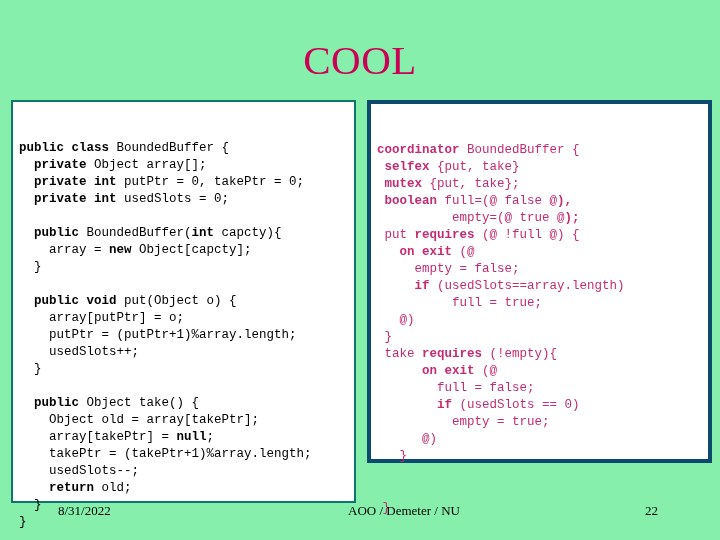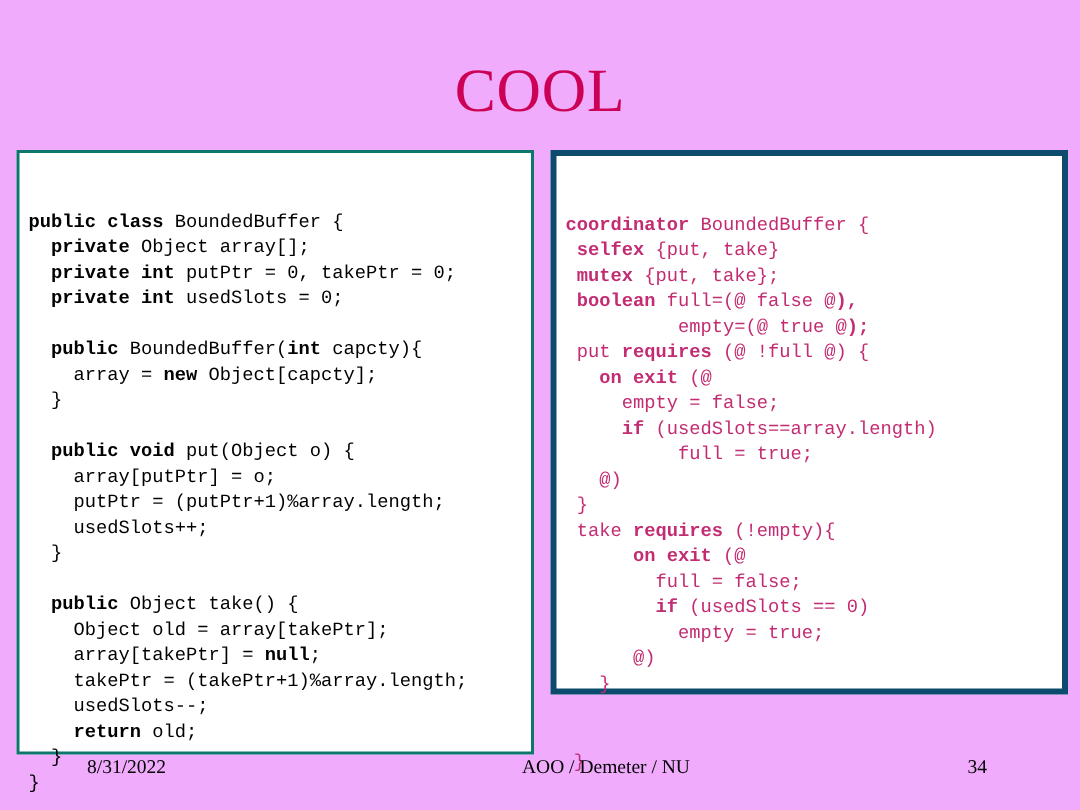--- a/index.html
+++ b/index.html
@@ -4,21 +4,21 @@
 <style>
   html, body {
     margin: 0;
     padding: 0;
     background: #ffffff;
   }
   #slide {
     position: relative;
     width: 720px;
     height: 540px;
-    background: #f0abfc;
+    background: #86efac;
     overflow: hidden;
     font-family: "Liberation Serif", "DejaVu Serif", serif;
   }
 
   
   #slide-title {
     position: absolute;
     left: 0;
     top: 36px;
     width: 720px;
@@ -109,15 +109,15 @@
   <div id="cool-panel" class="code-panel">
     <div><span class="code-line"><span class="kw">coordinator</span><span> BoundedBuffer {</span></span><span class="code-line"><span class="kw"> selfex</span><span> {put, take}</span></span><span class="code-line"><span class="kw"> mutex</span><span> {put, take};</span></span><span class="code-line"><span class="kw"> boolean</span><span> full=(@ false @</span><span class="kw">),</span></span><span class="code-line"><span>          empty=(@ true @</span><span class="kw">);</span></span><span class="code-line"><span> put </span><span class="kw">requires</span><span> (@ !full @) {</span></span><span class="code-line"><span>   </span><span class="kw">on exit</span><span> (@</span></span><span class="code-line"><span>     empty = false;</span></span><span class="code-line"><span>     </span><span class="kw">if</span><span> (usedSlots==array.length)</span></span><span class="code-line"><span>          full = true;</span></span><span class="code-line"><span>   @)</span></span><span class="code-line"><span> }</span></span><span class="code-line"><span> take </span><span class="kw">requires</span><span> (!empty){</span></span><span class="code-line"><span>      </span><span class="kw">on exit</span><span> (@</span></span><span class="code-line"><span>        full = false;</span></span><span class="code-line"><span>        </span><span class="kw">if</span><span> (usedSlots == 0)</span></span><span class="code-line"><span>          empty = true;</span></span><span class="code-line"><span>      @)</span></span><span class="code-line"><span>   }</span></span></div>
   </div>
 
   <div id="cool-tail">
     <div><span class="code-line"><span> }</span></span></div>
   </div>
 
   <div id="footer-date" class="footer-item">8/31/2022</div>
   <div id="footer-center" class="footer-item">AOO / Demeter / NU</div>
-  <div id="footer-page" class="footer-item">34</div>
+  <div id="footer-page" class="footer-item">22</div>
 
 </div>
 
 </body></html>

